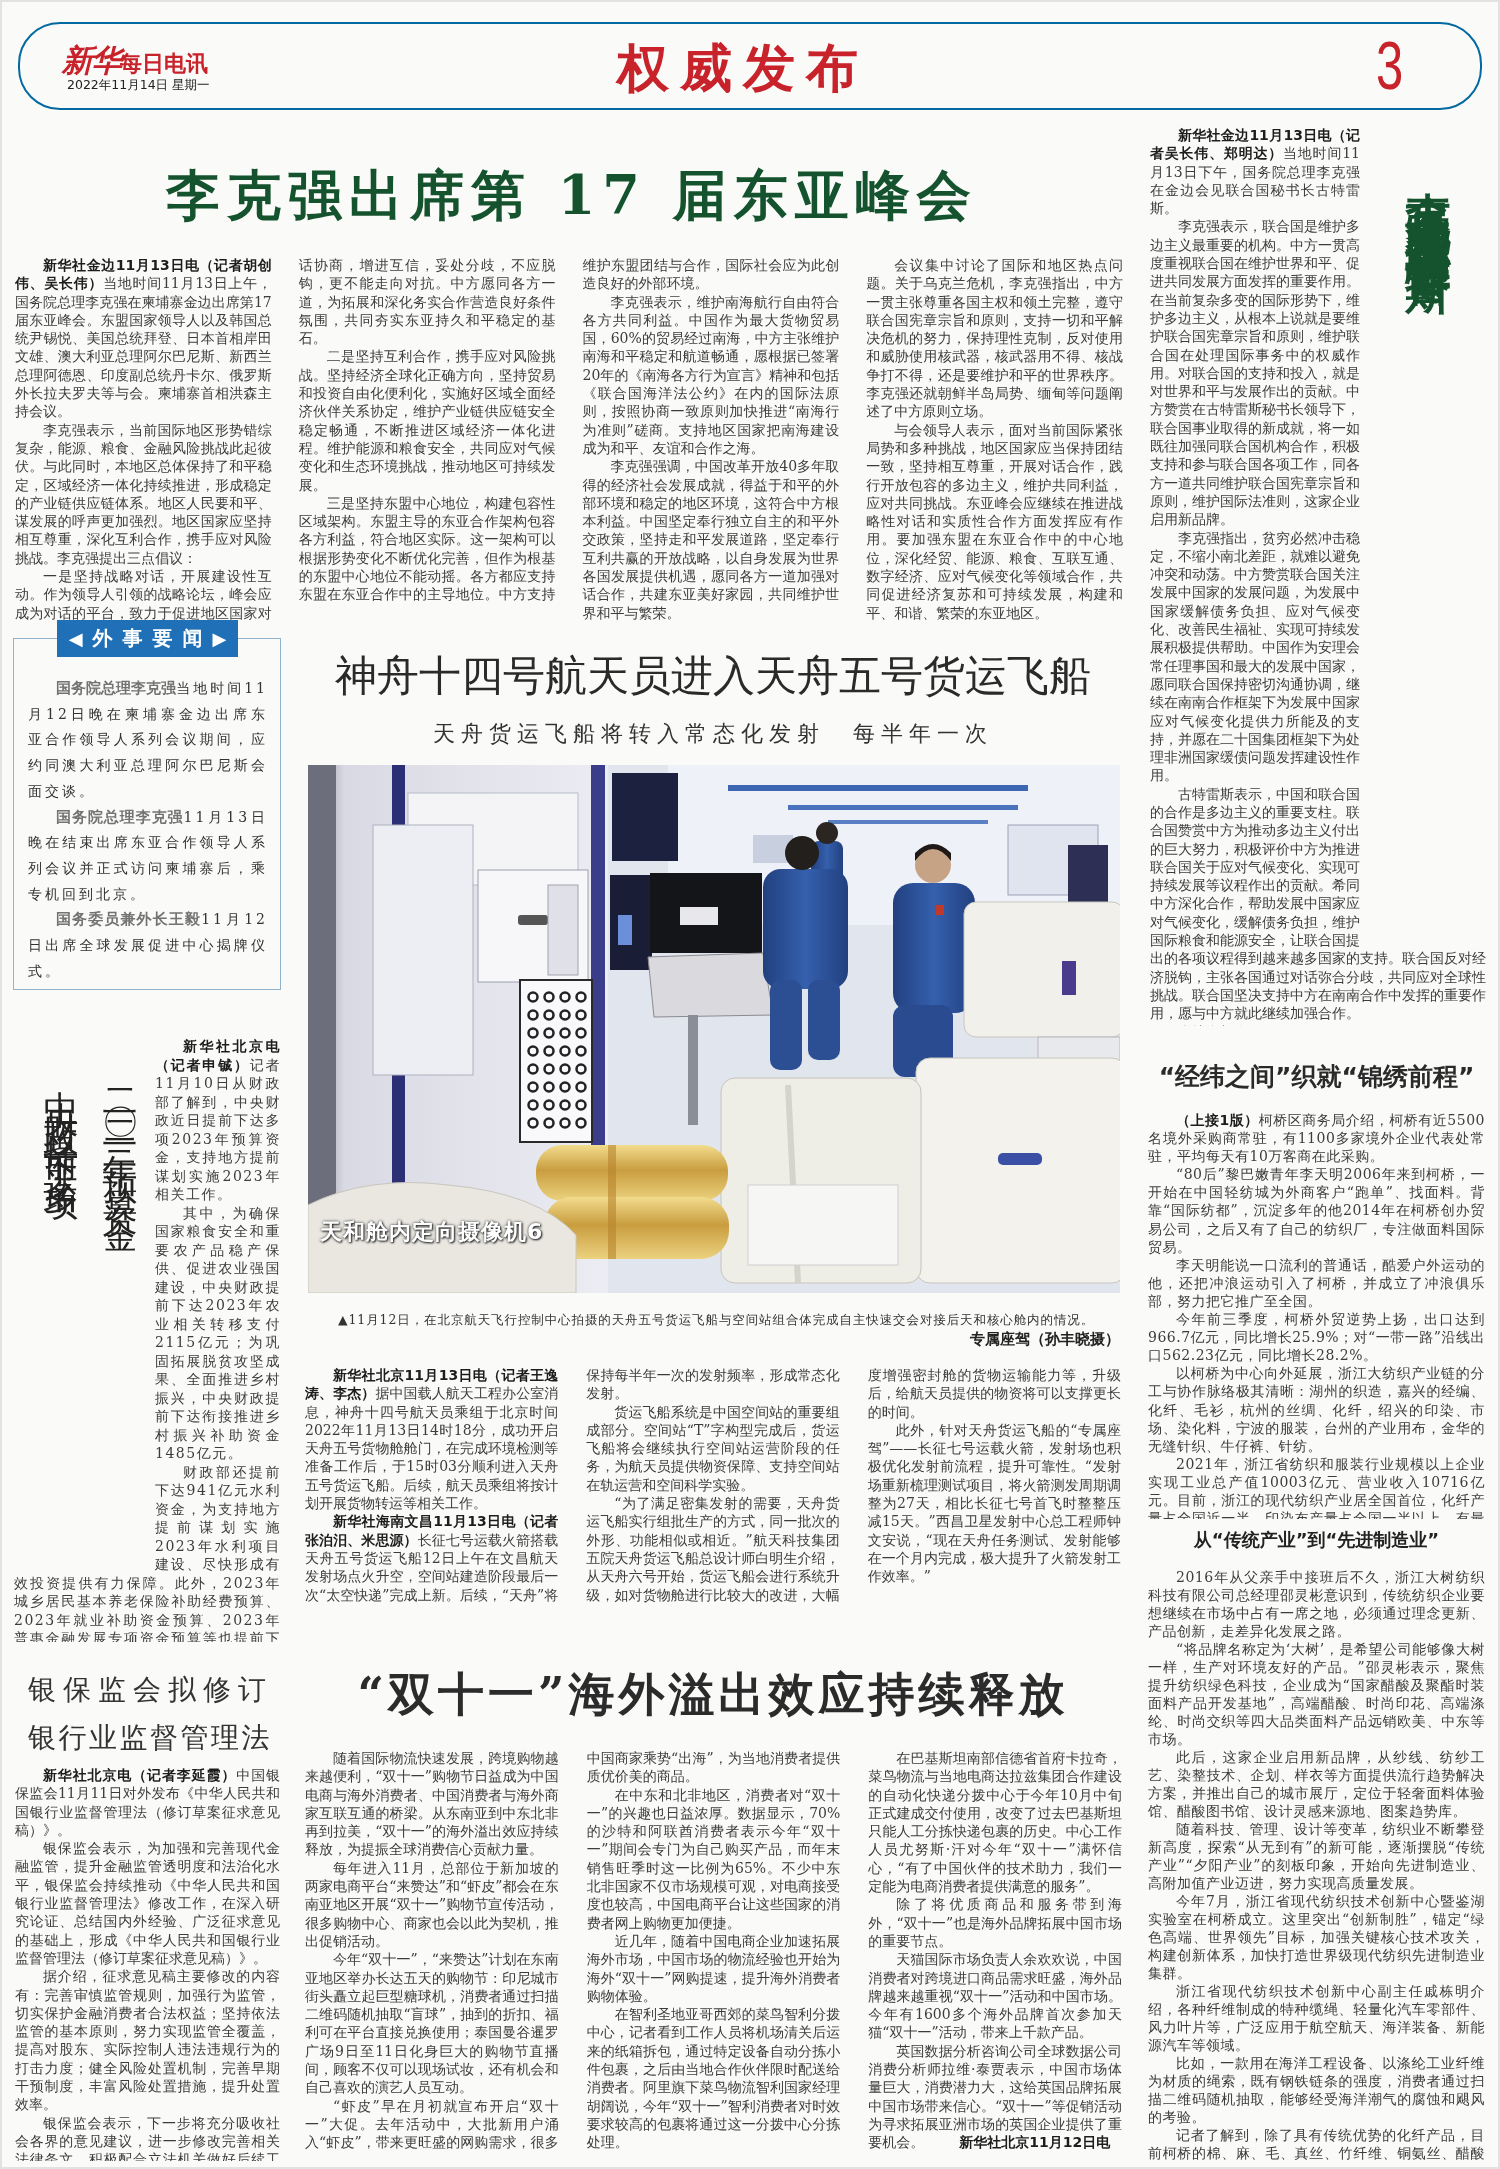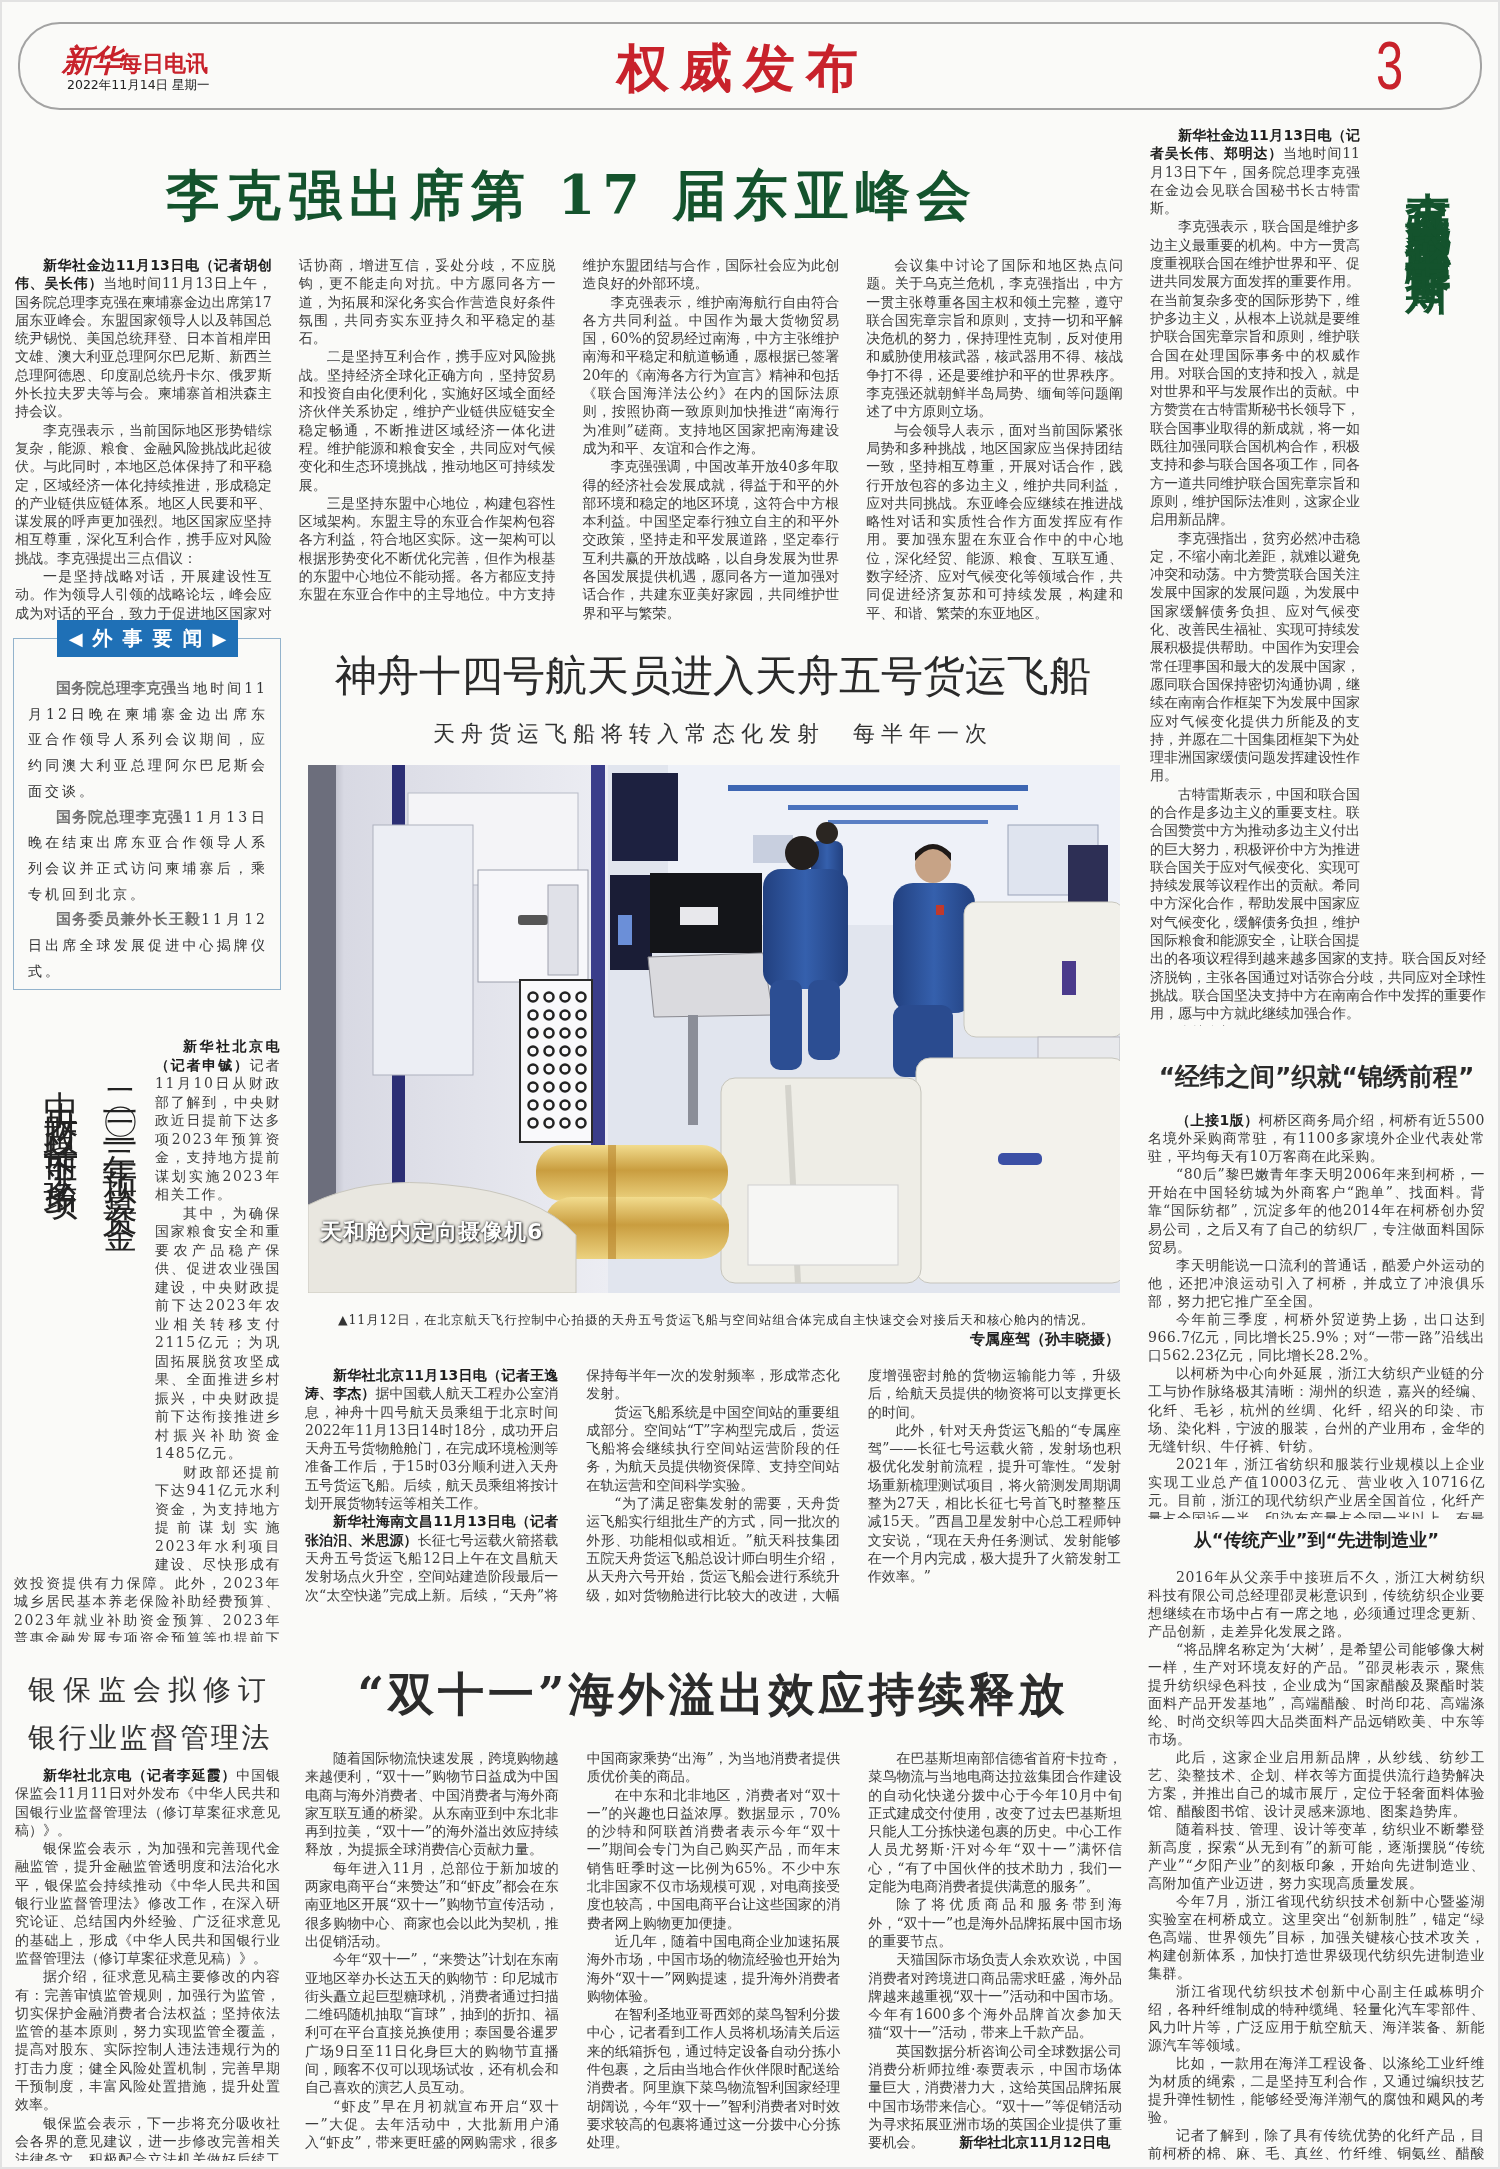--- a/index.html
+++ b/index.html
@@ -8,21 +8,21 @@
   .abs{position:absolute;}
   .txt{font-size:14px;line-height:18.3px;text-align:justify;color:#3c3c3c;}
   .txt p{margin:0;text-indent:2em;}
   .dl{font-family:"DejaVu Sans","Liberation Sans",sans-serif;font-weight:bold;color:#1d1d1d;}
   .cols4{column-count:4;column-gap:27px;column-fill:auto;overflow:hidden;}
   .cols3{column-count:3;column-gap:28px;column-fill:auto;overflow:hidden;}
   .red{color:#c8222b;}
   .hl-serif{font-family:"DejaVu Serif","Liberation Serif",serif;font-weight:bold;color:#14532d;white-space:nowrap;}
   .vert{writing-mode:vertical-rl;text-orientation:upright;white-space:nowrap;}
   
-  #masthead{left:18px;top:22px;width:1460px;height:84px;border:2px solid #a3a3a3;border-radius:42px;}
+  #masthead{left:18px;top:22px;width:1460px;height:84px;border:2px solid #0369a1;border-radius:42px;}
   
   #fa-box{left:13px;top:638px;width:266px;height:350px;border:1px solid #93b3cc;}
   #fa-label{left:57px;top:620px;width:181px;height:37px;background:#1f70b6;color:#fff;
             display:flex;align-items:center;justify-content:center;gap:10px;
             font-family:"DejaVu Sans","Liberation Sans",sans-serif;font-weight:bold;font-size:20px;}
   #fa-items{left:28px;top:676px;width:240px;font-size:14px;letter-spacing:3px;line-height:25.7px;color:#333;text-align:justify;}
   #fa-items p{margin:0;text-indent:2em;}
   #fa-items b{font-family:"DejaVu Sans","Liberation Sans",sans-serif;font-size:15px;letter-spacing:0;color:#737373;}
   
   #photo{left:308px;top:765px;width:812px;height:528px;overflow:hidden;background:#dfe3ec;}
@@ -264,17 +264,17 @@
     <p>2021年，浙江省纺织和服装行业规模以上企业实现工业总产值10003亿元、营业收入10716亿元。目前，浙江的现代纺织产业居全国首位，化纤产量占全国近一半，印染布产量占全国一半以上，有最为完整的产业链条。</p>
   </article>
   <h3 class="abs" style="left:1148px;top:1528px;width:337px;margin:0;text-align:center;font:bold 18px 'DejaVu Sans',sans-serif;color:#222;white-space:nowrap;">从“传统产业”到“先进制造业”</h3>
   <article class="abs txt" style="left:1148px;top:1568px;width:337px;height:592px;overflow:hidden;letter-spacing:0.5px;line-height:18px;">
     <p>2016年从父亲手中接班后不久，浙江大树纺织科技有限公司总经理邵灵彬意识到，传统纺织企业要想继续在市场中占有一席之地，必须通过理念更新、产品创新，走差异化发展之路。</p>
     <p>“将品牌名称定为‘大树’，是希望公司能够像大树一样，生产对环境友好的产品。”邵灵彬表示，聚焦提升纺织绿色科技，企业成为“国家醋酸及聚酯时装面料产品开发基地”，高端醋酸、时尚印花、高端涤纶、时尚交织等四大品类面料产品远销欧美、中东等市场。</p>
     <p>此后，这家企业启用新品牌，从纱线、纺纱工艺、染整技术、企划、样衣等方面提供流行趋势解决方案，并推出自己的城市展厅，定位于轻奢面料体验馆、醋酸图书馆、设计灵感来源地、图案趋势库。</p>
     <p>随着科技、管理、设计等变革，纺织业不断攀登新高度，探索“从无到有”的新可能，逐渐摆脱“传统产业”“夕阳产业”的刻板印象，开始向先进制造业、高附加值产业迈进，努力实现高质量发展。</p>
     <p>今年7月，浙江省现代纺织技术创新中心暨鉴湖实验室在柯桥成立。这里突出“创新制胜”，锚定“绿色高端、世界领先”目标，加强关键核心技术攻关，构建创新体系，加快打造世界级现代纺织先进制造业集群。</p>
     <p>浙江省现代纺织技术创新中心副主任戚栋明介绍，各种纤维制成的特种缆绳、轻量化汽车零部件、风力叶片等，广泛应用于航空航天、海洋装备、新能源汽车等领域。</p>
-    <p>比如，一款用在海洋工程设备、以涤纶工业纤维为材质的绳索，二是坚持互利合作，又通过编织技艺提升弹性韧性，能够经受海洋潮气的腐蚀和飓风的考验。</p>
+    <p>比如，一款用在海洋工程设备、以涤纶工业纤维为材质的绳索，既有钢铁链条的强度，消费者通过扫描二维码随机抽取，能够经受海洋潮气的腐蚀和飓风的考验。</p>
     <p>记者了解到，除了具有传统优势的化纤产品，目前柯桥的棉、麻、毛、真丝、竹纤维、铜氨丝、醋酸丝等产品也应有尽有。除了常规产品，功能性面料产品也加速发展，带动纺织产业附加值持续提升。</p>
   </article>
 
 </div>
 
 </body></html>

